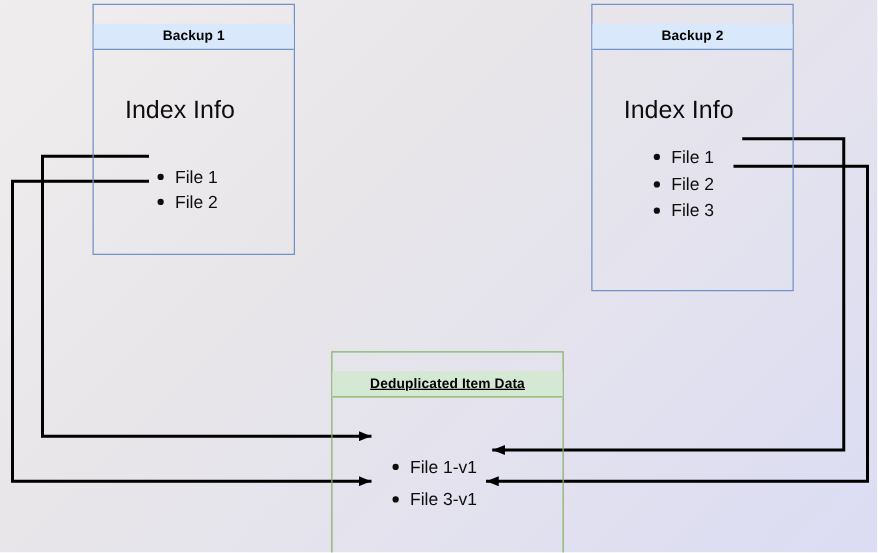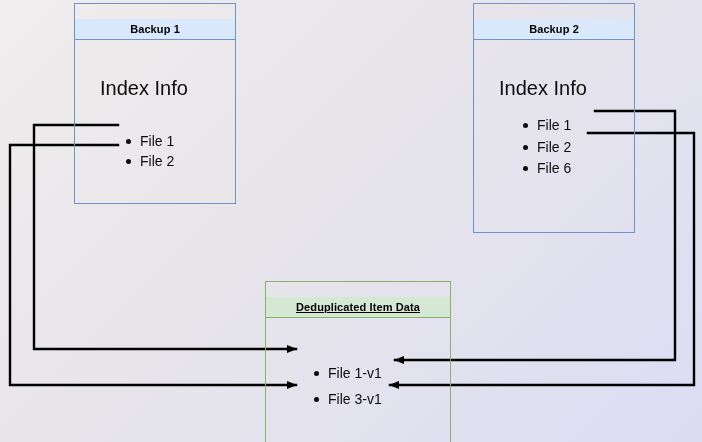--- a/index.html
+++ b/index.html
@@ -143,21 +143,21 @@
     </div>
   </div>
 
   <div class="node backup" style="left:473px; top:3px; width:162px; height:230px;">
     <div class="node-header">Backup 2</div>
     <div class="node-body">
       <div class="plain-label" style="left:25px; top:37px;">Index Info</div>
       <ul class="bullets b2" style="left:48px; top:75px;">
         <li>File 1</li>
         <li>File 2</li>
-        <li>File 6</li>
+        <li>File 3</li>
       </ul>
     </div>
   </div>
 
   <div class="node dedup" style="left:265px; top:281px; width:186px; height:188px;text-decoration:underline;">
     <div class="node-header">Deduplicated Item Data</div>
     <div class="node-body">
       <ul class="bullets bd" style="left:47px; top:43px;">
         <li>File 1-v1</li>
         <li>File 3-v1</li>

